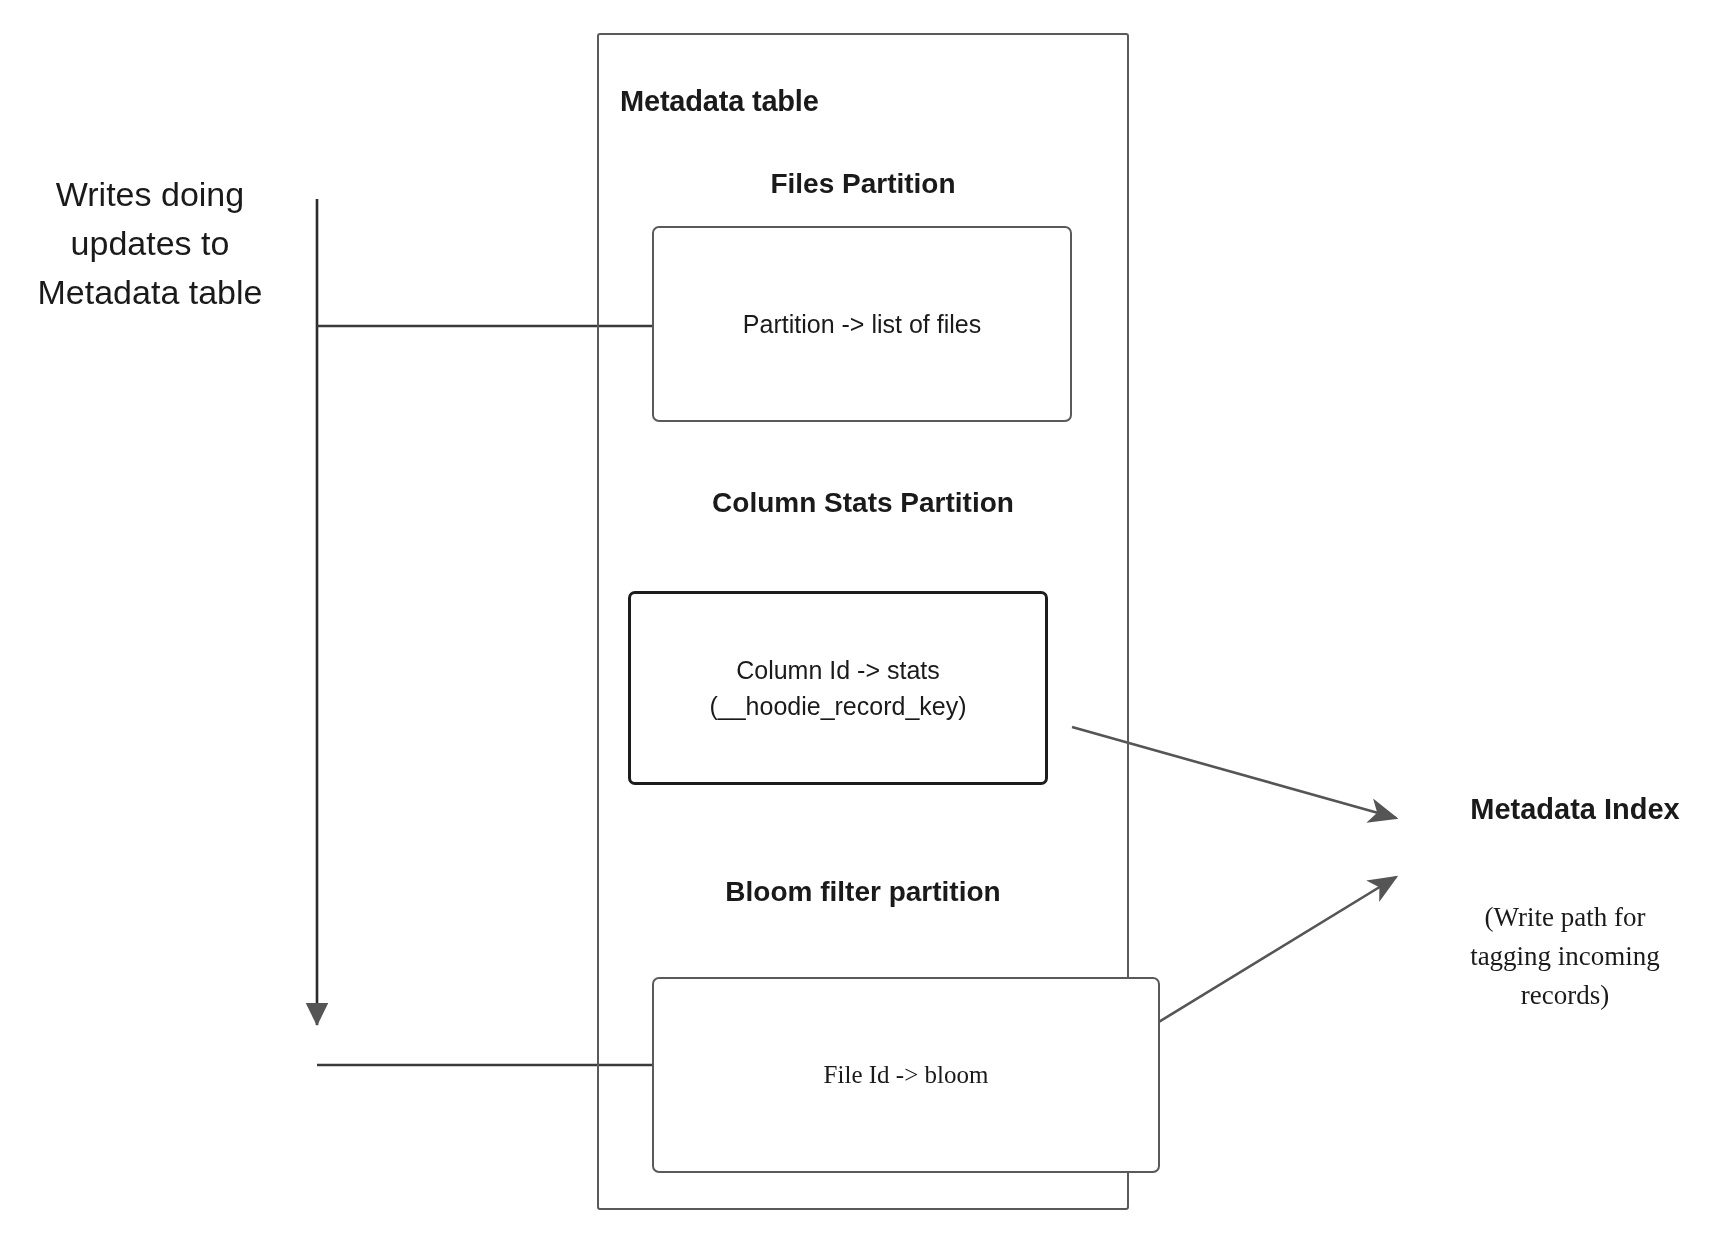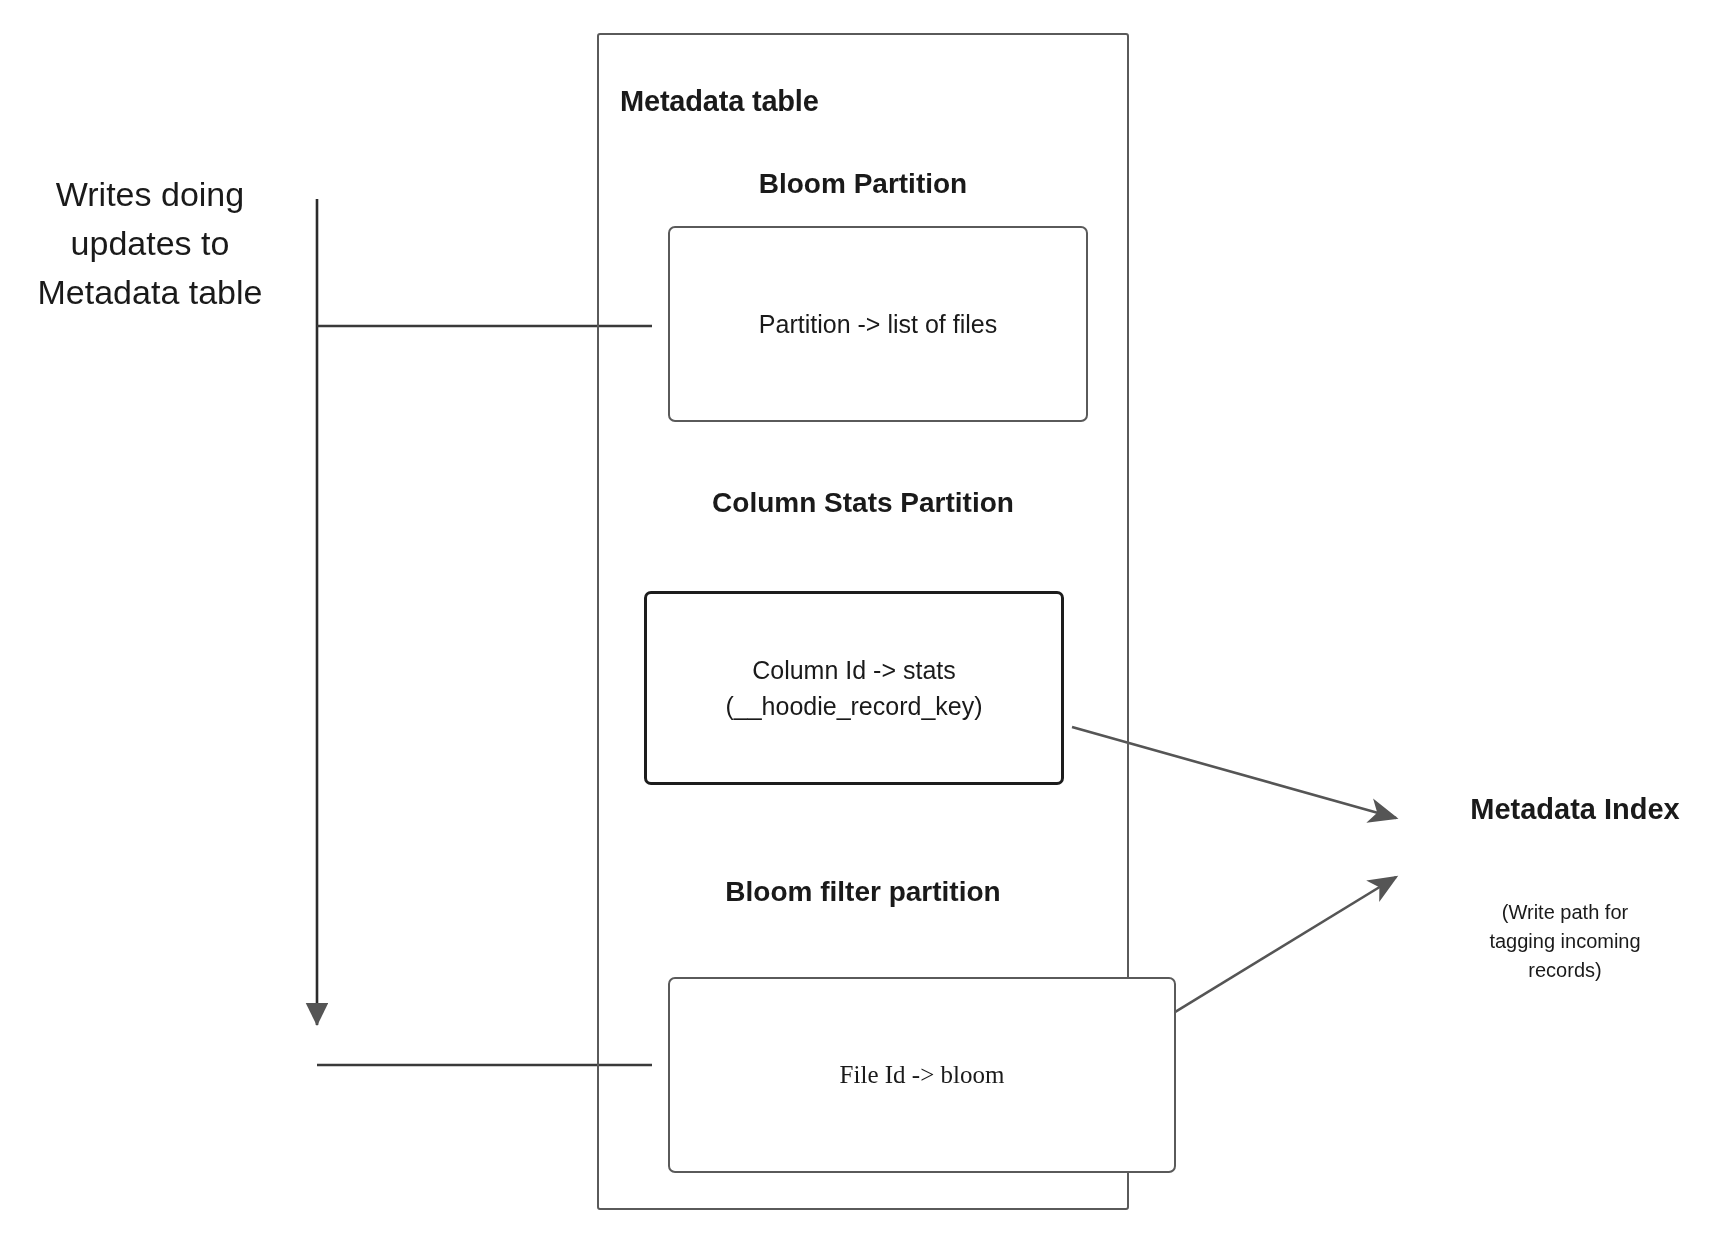--- a/index.html
+++ b/index.html
@@ -57,21 +57,20 @@
 
   
   .inner-box {
     box-sizing: border-box;
     display: flex;
     align-items: center;
     justify-content: center;
     text-align: center;
     background: #ffffff;
     border-radius: 7px;
-    margin-left: 16px;
   }
   .inner-box-text {
     font-size: 25px;
     color: #1a1a1a;
     line-height: 1.45;
     white-space: pre-line;
   }
   #files-partition-box {
     left: 652px;
     top: 226px;
@@ -116,24 +115,25 @@
     font-size: 29px;
     font-weight: bold;
     color: #1a1a1a;
     white-space: nowrap;
   }
   #metadata-index-caption {
     left: 1440px;
     top: 898px;
     width: 250px;
     text-align: center;
-    font-size: 20px;
+    font-size: 27px;
     line-height: 1.44;
     color: #1a1a1a;
     white-space: pre-line;
+    font-family: Liberation Serif, serif;
   }
 
   
   #connectors {
     left: 0;
     top: 0;
     width: 1718px;
     height: 1244px;
     pointer-events: none;
   }
@@ -165,21 +165,21 @@
   </svg>
 
   <div class="abs" id="writes-label">Writes doing
 updates to
 Metadata table</div>
 
   <div class="abs" id="metadata-table-container"></div>
 
   <div class="abs" id="metadata-table-title">Metadata table</div>
 
-  <div class="abs section-heading" id="files-partition-heading">Bloom Partition</div>
+  <div class="abs section-heading" id="files-partition-heading">Files Partition</div>
 
   <div class="abs inner-box" id="files-partition-box">
     <span class="inner-box-text">Partition -&gt; list of files</span>
   </div>
 
   <div class="abs section-heading" id="column-stats-partition-heading">Column Stats
 Partition</div>
 
   <div class="abs inner-box" id="column-stats-box">
     <span class="inner-box-text">Column Id  -&gt; stats

